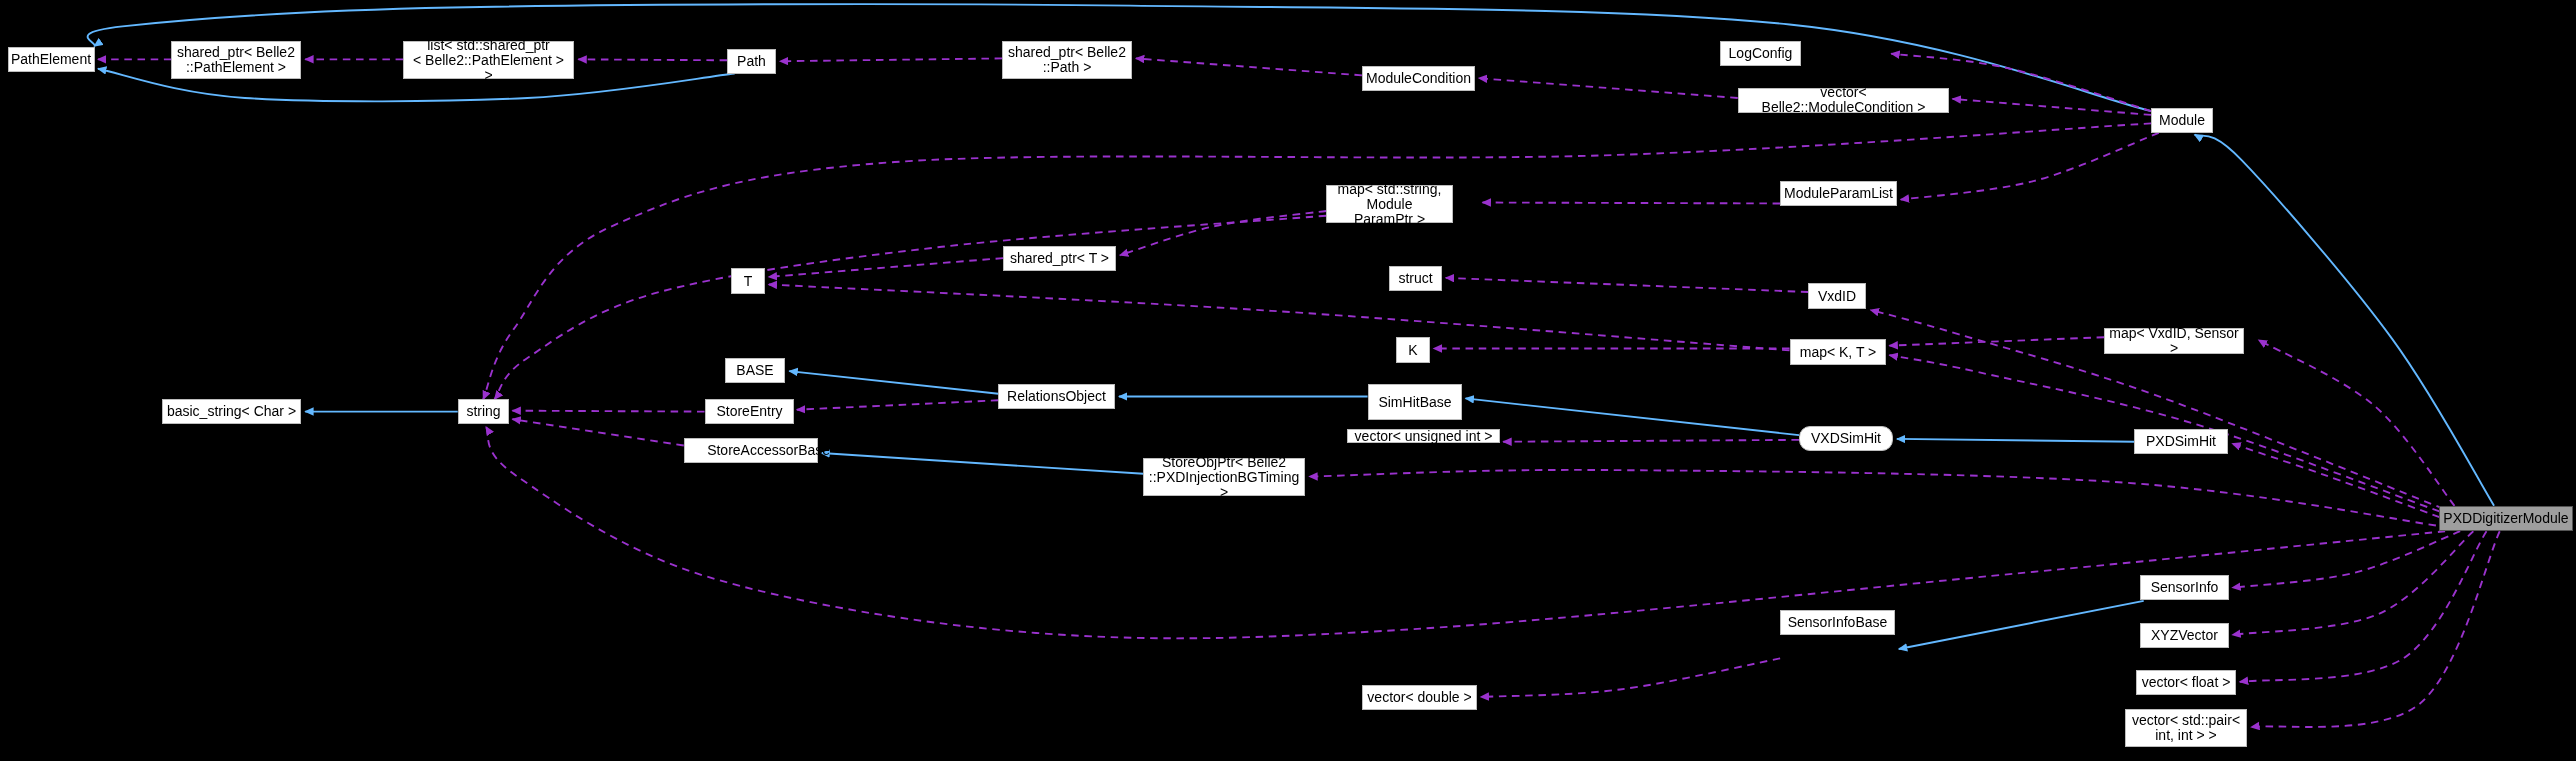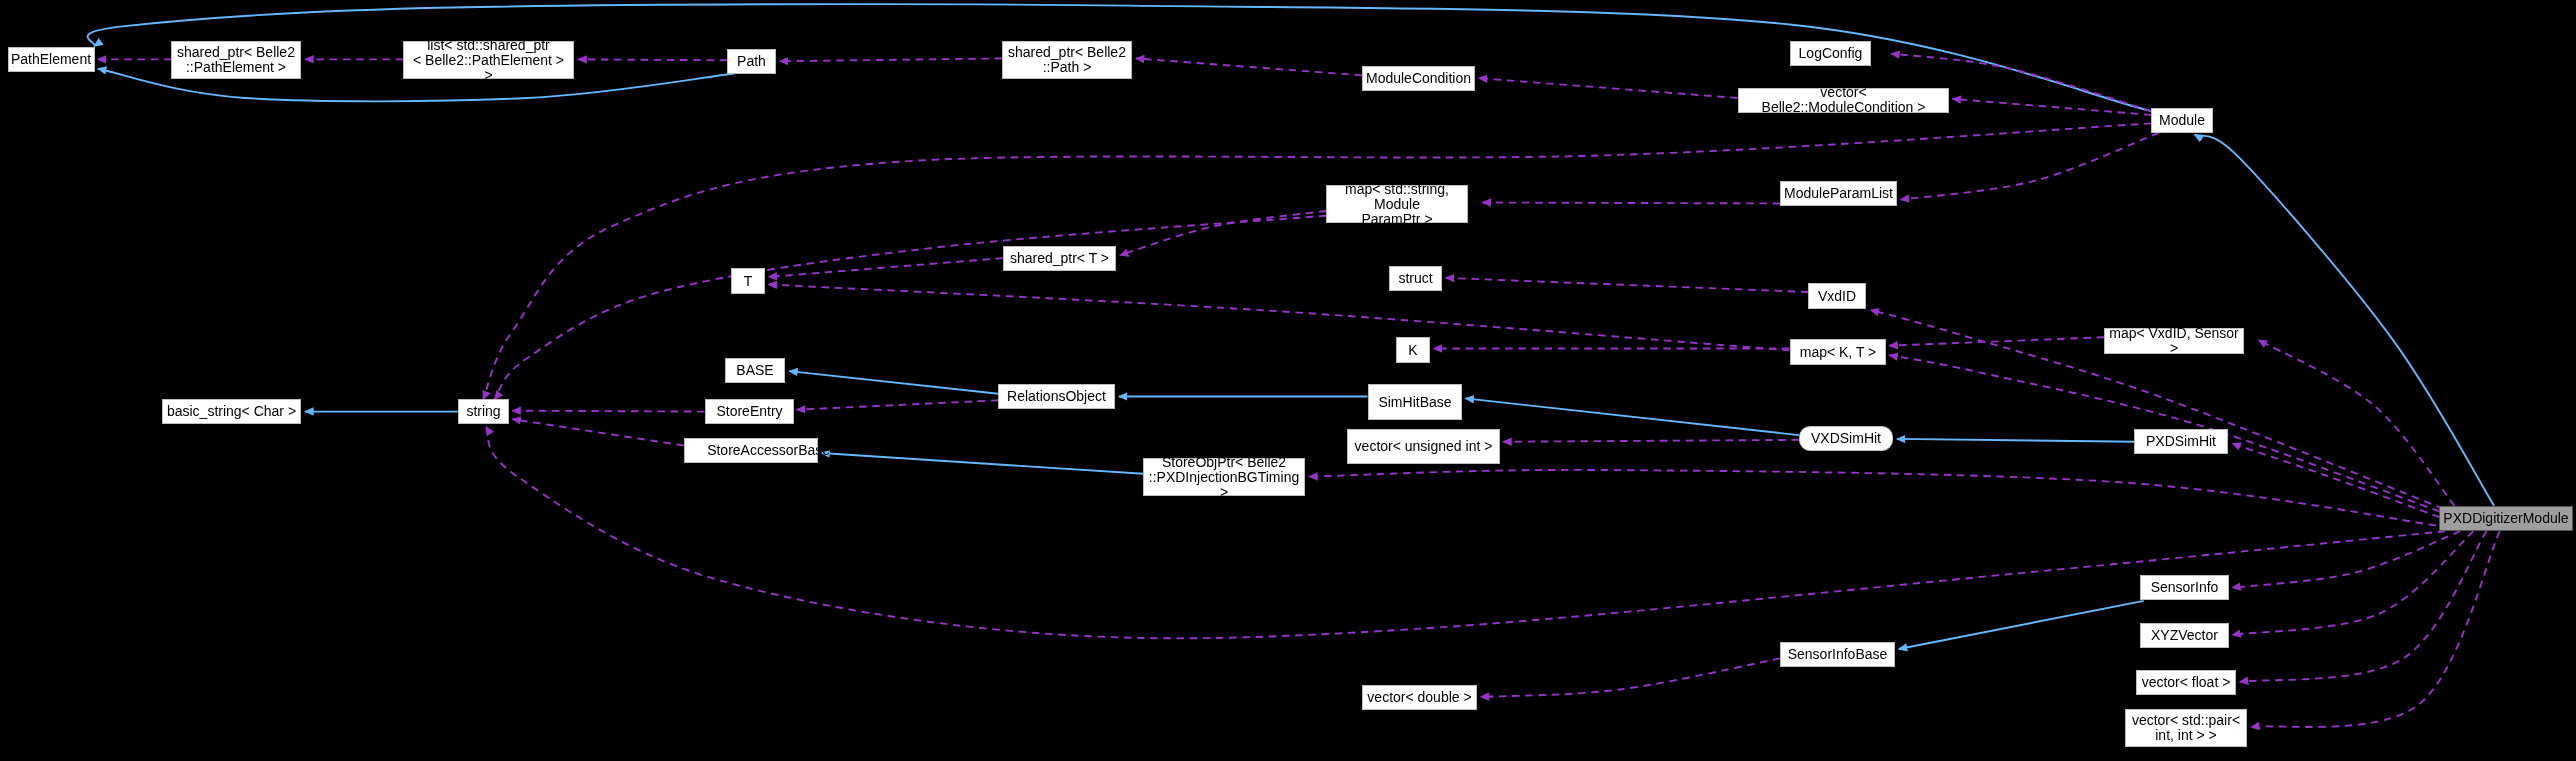--- a/index.html
+++ b/index.html
@@ -74,48 +74,48 @@
   <div id="nodes">
       <div class="node" style="left: 7.5px; top: 47px; width: 87px; height: 24.5px;">PathElement</div>
       <div class="node" style="left: 171px; top: 41px; width: 130px; height: 38px;">shared_ptr&lt; Belle2
 ::PathElement &gt;</div>
       <div class="node" style="left: 403px; top: 41px; width: 171px; height: 38px;">list&lt; std::shared_ptr
 &lt; Belle2::PathElement &gt; &gt;</div>
       <div class="node" style="left: 727px; top: 49px; width: 49px; height: 24.5px;">Path</div>
       <div class="node" style="left: 1002px; top: 41px; width: 130px; height: 38px;">shared_ptr&lt; Belle2
 ::Path &gt;</div>
       <div class="node" style="left: 1362px; top: 66px; width: 113px; height: 24.5px;">ModuleCondition</div>
-      <div class="node" style="left: 1790px; top: 41px; width: 81px; height: 24.5px;">LogConfig</div>
+      <div class="node" style="left: 1720px; top: 41px; width: 81px; height: 24.5px;">LogConfig</div>
       <div class="node" style="left: 1738px; top: 88px; width: 211px; height: 24.5px;">vector&lt; Belle2::ModuleCondition &gt;</div>
       <div class="node" style="left: 2151px; top: 108px; width: 62px; height: 24.5px;">Module</div>
-      <div class="node" style="left: 1326px; top: 185px; width: 142px; height: 38px;">map&lt; std::string, Module
+      <div class="node" style="left: 1326px; top: 185px; width: 127px; height: 38px;">map&lt; std::string, Module
 ParamPtr &gt;</div>
       <div class="node" style="left: 1780px; top: 181px; width: 117px; height: 24.5px;">ModuleParamList</div>
       <div class="node" style="left: 1389px; top: 266px; width: 53px; height: 24.5px;">struct</div>
       <div class="node" style="left: 1808px; top: 283px; width: 58px; height: 26px;">VxdID</div>
       <div class="node" style="left: 1003px; top: 246px; width: 113px; height: 24.5px;">shared_ptr&lt; T &gt;</div>
       <div class="node" style="left: 731px; top: 268px; width: 34px; height: 26px;">T</div>
       <div class="node" style="left: 1790px; top: 339px; width: 96px; height: 26px;">map&lt; K, T &gt;</div>
       <div class="node" style="left: 2104px; top: 328px; width: 140px; height: 26px;">map&lt; VxdID, Sensor &gt;</div>
       <div class="node" style="left: 725px; top: 358px; width: 60px; height: 24.5px;">BASE</div>
       <div class="node" style="left: 1396px; top: 337px; width: 34px; height: 26px;">K</div>
       <div class="node" style="left: 998px; top: 384px; width: 117px; height: 24.5px;">RelationsObject</div>
       <div class="node" style="left: 1368px; top: 384px; width: 94px; height: 36px;">SimHitBase</div>
       <div class="node" style="left: 705px; top: 399px; width: 89px; height: 24.5px;">StoreEntry</div>
       <div class="node" style="left: 458px; top: 399px; width: 51px; height: 24.5px;">string</div>
       <div class="node" style="left: 162px; top: 399px; width: 139px; height: 24.5px;">basic_string&lt; Char &gt;</div>
-      <div class="node" style="left: 1347px; top: 429px; width: 153px; height: 35px;">vector&lt; unsigned int &gt;</div>
+      <div class="node" style="left: 1347px; top: 429px; width: 153px; height: 14px;">vector&lt; unsigned int &gt;</div>
       <div class="node" style="left: 1799px; top: 426px; width: 94px; height: 25.4px; border-radius: 11px;">VXDSimHit</div>
       <div class="node" style="left: 2134px; top: 429px; width: 94px; height: 25.4px;">PXDSimHit</div>
       <div class="node" style="left: 684px; top: 438px; width: 134px; height: 24.5px; padding-left: 39px;">StoreAccessorBase</div>
       <div class="node" style="left: 1143px; top: 458px; width: 162px; height: 38px;">StoreObjPtr&lt; Belle2
 ::PXDInjectionBGTiming &gt;</div>
       <div class="node focus" style="left: 2439px; top: 506px; width: 134px; height: 25.4px;">PXDDigitizerModule</div>
       <div class="node" style="left: 2140px; top: 575px; width: 89px; height: 25.4px;">SensorInfo</div>
       <div class="node" style="left: 2140px; top: 623px; width: 89px; height: 25.4px;">XYZVector</div>
-      <div class="node" style="left: 1780px; top: 642px; width: 115px; height: 25.4px;">SensorInfoBase</div>
+      <div class="node" style="left: 1780px; top: 610px; width: 115px; height: 25.4px;">SensorInfoBase</div>
       <div class="node" style="left: 2136px; top: 670px; width: 100px; height: 25.4px;">vector&lt; float &gt;</div>
       <div class="node" style="left: 1362px; top: 685px; width: 115px; height: 25.4px;">vector&lt; double &gt;</div>
       <div class="node" style="left: 2125px; top: 709px; width: 122px; height: 38px;">vector&lt; std::pair&lt;
 int, int &gt; &gt;</div>
     </div>
 </div>
 
 
 </body></html>

